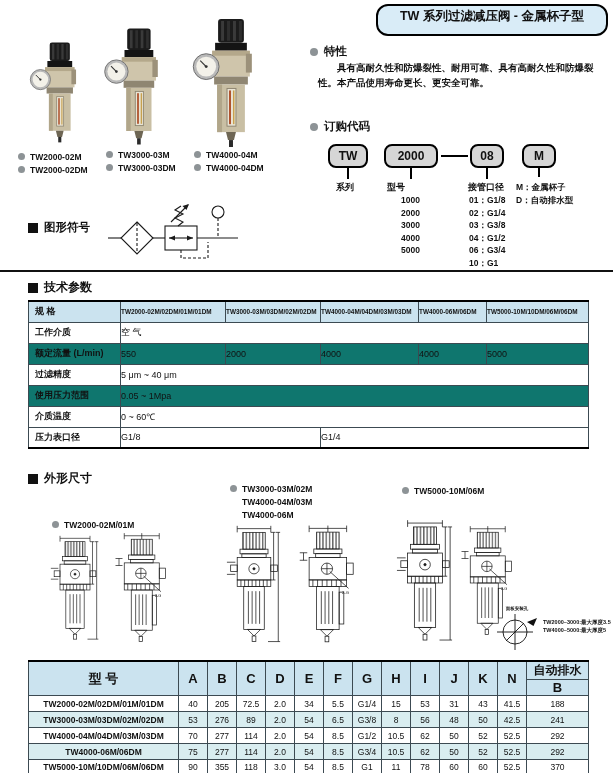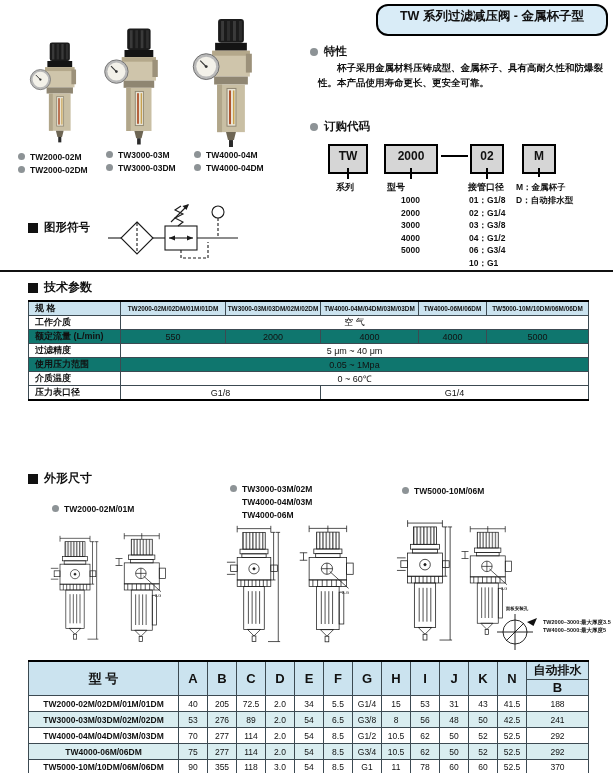--- a/index.html
+++ b/index.html
@@ -7,30 +7,30 @@
   body{width:613px;height:773px;font-family:"Liberation Sans",sans-serif;color:#111}
   #page{position:relative;width:613px;height:773px;background:#fff;overflow:hidden}
   .abs{position:absolute}
   .dot{width:7px;height:7px;border-radius:50%;background:#8d9396;display:inline-block;flex:0 0 auto}
   .dot.big{width:8px;height:8px}
   .sqico{width:10px;height:10px;background:#111;display:inline-block;flex:0 0 auto}
   .hdr2{display:flex;align-items:center;gap:6px;font-weight:bold;font-size:11.5px;white-space:nowrap}
   .plrow{display:flex;align-items:center;gap:5px;height:13px;font-size:8.5px;font-weight:bold;white-space:nowrap}
   .titlebox{border:2px solid #000;border-radius:12px;background:#d9ecf7;font-weight:bold;font-size:12.5px;text-align:center;line-height:20px;height:32px;white-space:nowrap}
   .para{font-size:9.5px;font-weight:bold;line-height:15px;text-indent:2em}
-  .obox{border:2px solid #000;border-radius:0;background:#d6d6d6;font-weight:bold;font-size:12px;text-align:center;height:30px;line-height:20px}
+  .obox{border:2px solid #000;border-radius:8px;background:#d6d6d6;font-weight:bold;font-size:12px;text-align:center;height:24px;line-height:20px}
   .vline{width:2px;background:#000}
   .hline{height:2px;background:#000}
   .olabel{font-size:9px;font-weight:bold;white-space:nowrap}
   .olist{font-size:8.5px;font-weight:bold;line-height:12.5px;white-space:pre}
   .divider{left:0;top:270px;width:613px;height:2px;background:#111}
   table{border-collapse:collapse;table-layout:fixed}
   .tech{position:absolute;left:28px;top:300px;width:560px}
-  .tech th,.tech td{border:1px solid #3c4a52;font-size:9px;text-align:center;padding:0;overflow:hidden}
-  .tech tr{height:14px}
+  .tech th,.tech td{border:1px solid #3c4a52;font-size:9px;text-align:left;padding:0;overflow:hidden}
+  .tech tr{height:21px}
   .tech .hd th{background:#cbe3ef}
   .tech .mh{font-size:6.4px;font-weight:700}
   .tech .lbl{text-align:left;padding-left:6px;font-weight:bold;font-size:9px}
   .tech .alt td{background:#0f766e}
   .tech{border-top:2px solid #000;border-bottom:2px solid #000}
   .dimt{position:absolute;left:28px;top:660px;width:560px;border-top:2px solid #000;border-bottom:2px solid #000}
   .dimt th,.dimt td{border:1px solid #3c4a52;font-size:8.5px;text-align:center;padding:0;overflow:hidden}
   .dimt .hd th{background:#cbe3ef;font-weight:bold;font-size:13px}
   .dimt tr{height:16px}
   .dimt tr.h1{height:17px}
@@ -197,30 +197,30 @@
         <span>TW4000-04DM</span>
       </div>
   </div>
 
   <div class="abs titlebox" style="left:376px;top:4px;width:232px">TW 系列过滤减压阀 - 金属杯子型</div>
 
   <div class="abs hdr2" style="left:310px;top:44px">
     <span class="dot big"></span>
     <span>特性</span>
   </div>
-  <div class="abs para" style="left:318px;top:60px;width:292px">杯子采用金属材料压铸成型、金属杯子、具有高耐久性和防爆裂性。本产品使用寿命更长、更安全可靠。</div>
+  <div class="abs para" style="left:318px;top:60px;width:292px">具有高耐久性和防爆裂性、耐用可靠、具有高耐久性和防爆裂性。本产品使用寿命更长、更安全可靠。</div>
 
   <div class="abs hdr2" style="left:310px;top:119px">
     <span class="dot big"></span>
     <span>订购代码</span>
   </div>
   <div class="abs obox" style="left:328px;top:144px;width:40px">TW</div>
   <div class="abs obox" style="left:384px;top:144px;width:54px">2000</div>
   <div class="abs hline" style="left:441px;top:155px;width:27px"></div>
-  <div class="abs obox" style="left:470px;top:144px;width:34px">02</div>
+  <div class="abs obox" style="left:470px;top:144px;width:34px">08</div>
   <div class="abs obox" style="left:522px;top:144px;width:34px">M</div>
   <div class="abs vline" style="left:347px;top:168px;height:11px"></div>
   <div class="abs vline" style="left:410px;top:168px;height:11px"></div>
   <div class="abs vline" style="left:486px;top:168px;height:11px"></div>
   <div class="abs vline" style="left:538px;top:168px;height:9px"></div>
   <div class="abs olabel" style="left:336px;top:181px">系列</div>
   <div class="abs olabel" style="left:387px;top:181px">型号</div>
   <div class="abs olist" style="left:401px;top:194px">1000
 2000
 3000
@@ -314,21 +314,21 @@
       <td colspan="3">G1/4</td>
     </tr>
   </tbody>
     </table>
 
   <div class="abs hdr2" style="left:28px;top:470px;font-size:12px">
     <span class="sqico"></span>
     <span>外形尺寸</span>
   </div>
 
-  <div class="abs plrow" style="left:52px;top:502px">
+  <div class="abs plrow" style="left:52px;top:518px">
     <span class="dot"></span>
     <span>TW2000-02M/01M</span>
   </div>
   <div class="abs" style="left:230px;top:482px">
     <div class="plrow">
         <span class="dot"></span>
         <span>TW3000-03M/02M</span>
       </div>
     <div class="plrow" style="padding-left:12px">
         <span>TW4000-04M/03M</span>

